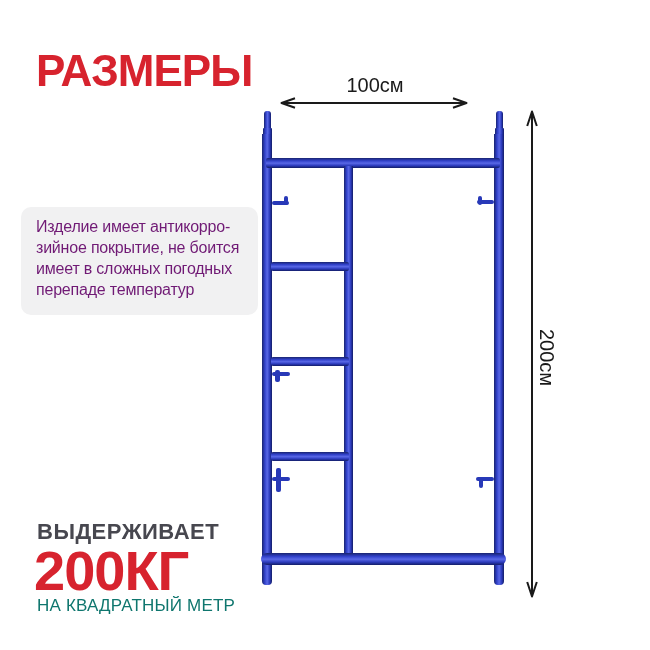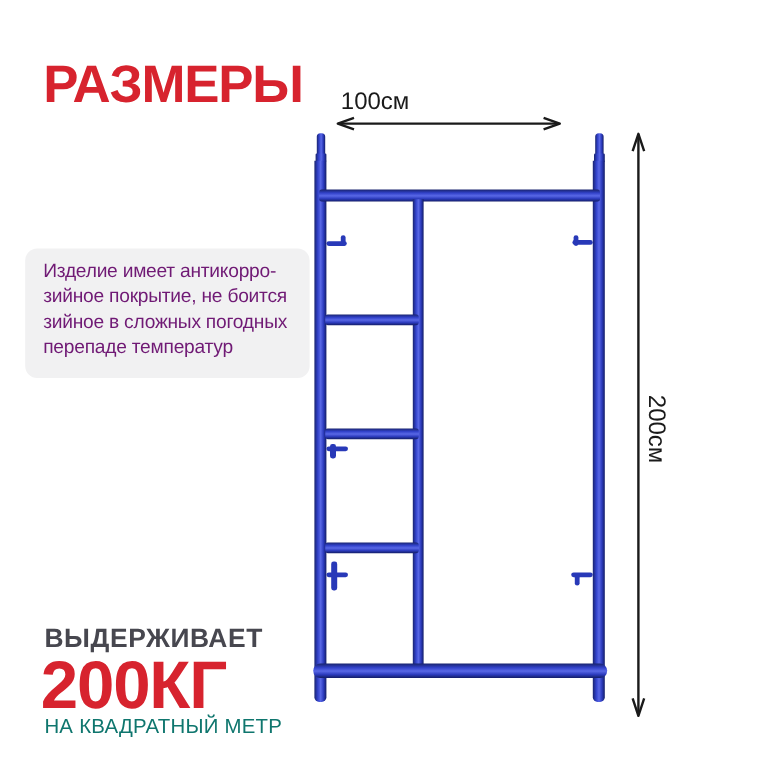--- a/index.html
+++ b/index.html
@@ -8,21 +8,21 @@
     font-family:"Liberation Sans", sans-serif; overflow:hidden;
   }
   .abs { position:absolute; }
 
   
   .title {
     left:36px; top:46px; font-size:44px; font-weight:800; letter-spacing:-1px;
     color:#d7232e;
   }
   .dim-label { font-size:20px; color:#1a1a1a; }
-  .dim-label-w { left:284px; top:74px; width:182px; text-align:left; }
+  .dim-label-w { left:284px; top:74px; width:182px; text-align:center; }
   .dim-label-h {
     left:558px; top:329px; width:54px; height:20px;
     transform:rotate(90deg); transform-origin:0 0; white-space:nowrap;
   }
 
   .desc-card {
     left:21px; top:207px; width:237px; height:108px;
     background:#f1f1f2; border-radius:10px;
     padding:9px 4px 0 15px; box-sizing:border-box;
   }
@@ -62,21 +62,21 @@
   <div class="abs dim-label dim-label-h">200см</div>
   <svg class="abs arrow" style="left:525px; top:108px;" width="14" height="492" viewBox="0 0 14 492">
     <line x1="7" y1="4" x2="7" y2="488" stroke="#1a1a1a" stroke-width="2"></line>
     <path d="M2.2 18 L7 3.5 L11.8 18" fill="none" stroke="#1a1a1a" stroke-width="2" stroke-linejoin="round"></path>
     <path d="M2.2 474 L7 488.5 L11.8 474" fill="none" stroke="#1a1a1a" stroke-width="2" stroke-linejoin="round"></path>
   </svg>
 
   <div class="abs desc-card">
     <div class="desc-line">Изделие имеет антикорро-</div>
     <div class="desc-line">зийное покрытие, не боится</div>
-    <div class="desc-line">зийное в сложных погодных</div>
+    <div class="desc-line">имеет в сложных погодных</div>
     <div class="desc-line">перепаде температур</div>
   </div>
 
   <div class="abs cap-heading">ВЫДЕРЖИВАЕТ</div>
   <div class="abs cap-value">200КГ</div>
   <div class="abs cap-note">НА КВАДРАТНЫЙ МЕТР</div>
 
   <div>
 
     <div class="abs tv" style="left:264px; top:111px; width:7px; height:24px; border-radius:3px 3px 0 0;"></div>

